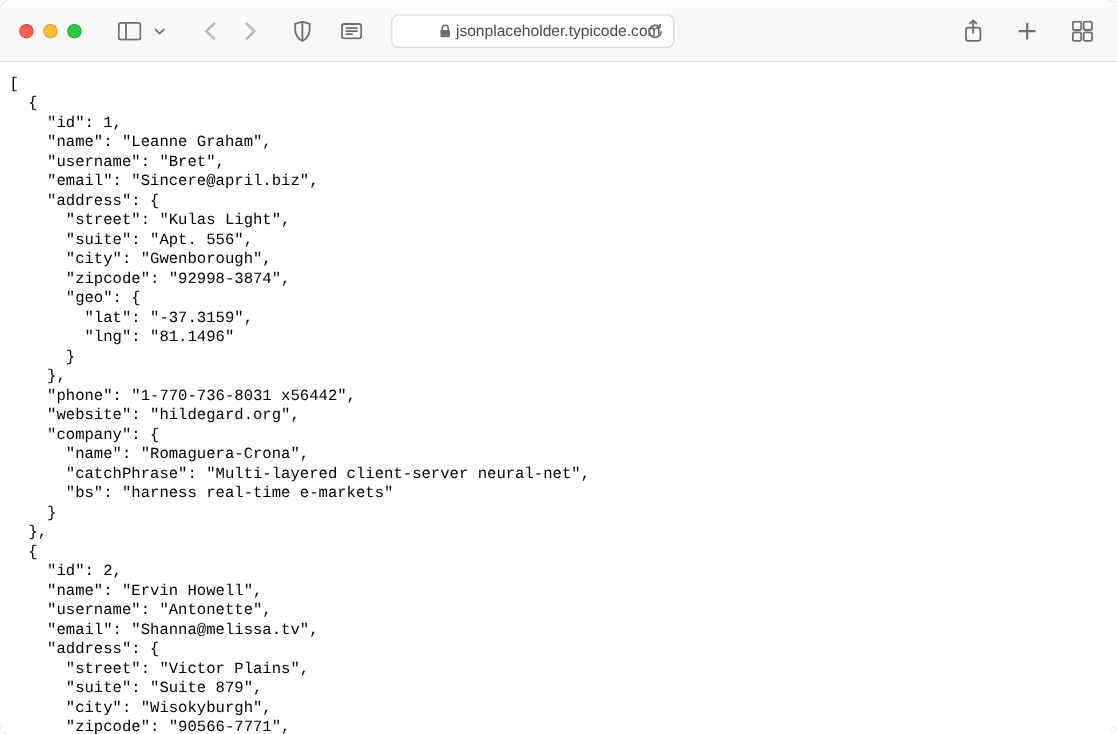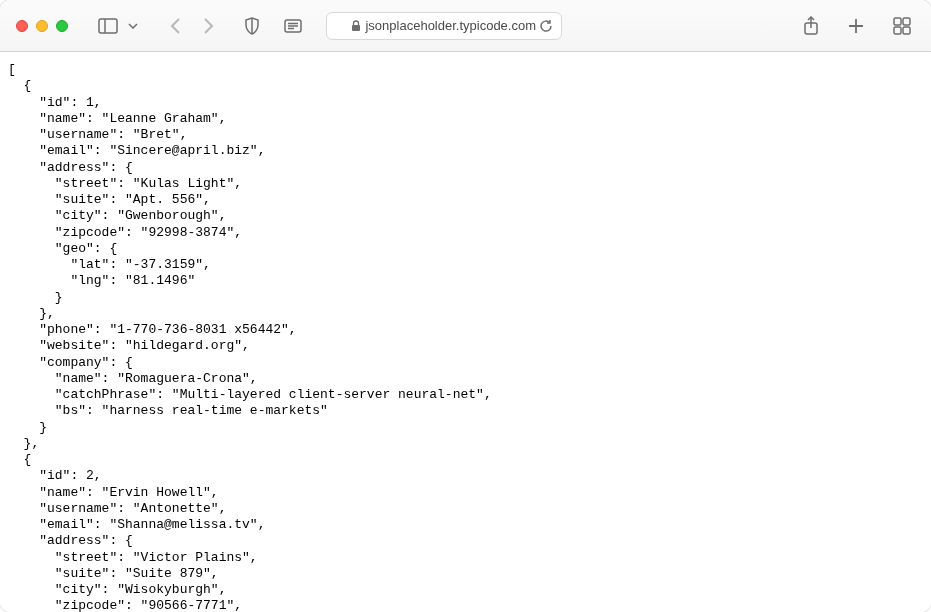--- a/index.html
+++ b/index.html
@@ -60,21 +60,21 @@
     }
     .nav-arrow svg { stroke: #b8b8b8; }
     .address-bar {
       flex: 1;
       height: 28px;
       background: #ffffff;
       border: 1px solid #d8d8d8;
       border-radius: 6px;
       display: flex;
       align-items: center;
-      justify-content: center;
+      justify-content: flex-end;
       padding: 0 10px;
       margin: 0 8px;
       max-width: 420px;
       position: relative;
     }
     .address-bar .lock {
       color: #6e6e6e;
       margin-right: 4px;
       display: flex;
     }

